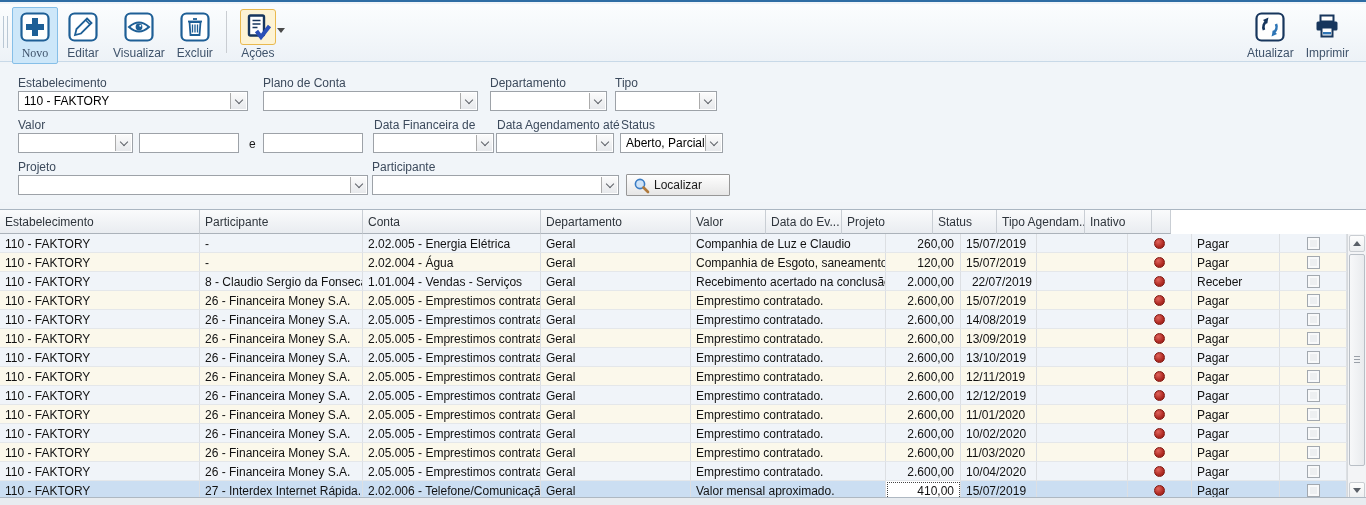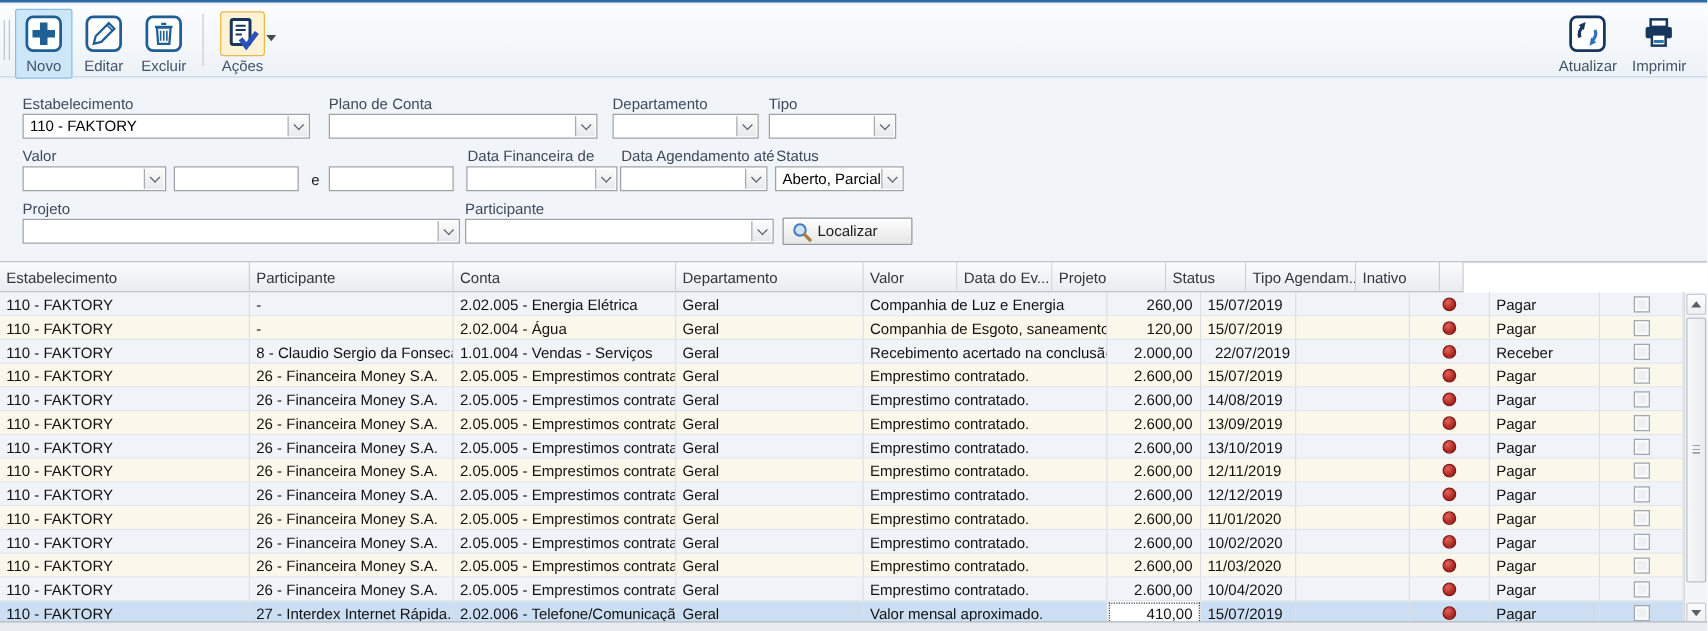--- a/index.html
+++ b/index.html
@@ -11,21 +11,21 @@
              background:linear-gradient(#FBFDFE,#EDF2F7); border-bottom:1px solid #C8D9E8; }
   .grip { position:absolute; left:3px; top:12px; width:5px; height:32px;
           border-left:1px solid #B9C7D4; border-right:1px solid #B9C7D4; }
   .tb-left { position:absolute; left:12px; top:3px; display:flex; align-items:flex-start; }
   .tb-right { position:absolute; right:10px; top:3px; display:flex; align-items:flex-start; }
   .tbtn { display:flex; flex-direction:column; align-items:center; padding:1px 4px 2px 4px;
           border:1px solid transparent; border-radius:2px; margin-right:2px; position:relative; }
   .tbtn .iconbox { width:36px; height:36px; display:flex; align-items:center; justify-content:center;
                    border:1px solid transparent; border-radius:3px; }
   .tbtn .tlabel { font-size:12px; color:#3F536B; margin-top:1px; white-space:nowrap; }
-  .tbtn.active { background:#CDE7F9; border-color:#86BFE8; }
+  .tbtn.active { background:#CDE7F9; border-color:#86BFE8;font-family:Liberation Serif, serif; }
   .tbtn.hot .iconbox { background:#FDF3D4; border-color:#E9B94F; }
   .tb-sep { width:1px; height:42px; background:#C9CDD2; margin:4px 8px 0 6px; }
   .caret { width:0; height:0; border-left:4px solid transparent; border-right:4px solid transparent;
            border-top:5px solid #4A4A4A; position:absolute; right:-5px; top:20px; }
 
   
   .filters { position:absolute; top:62px; left:0; width:100%; height:138px; background:#F1F5F9; }
   .flabel { position:absolute; font-size:12px; color:#3C4A5C; white-space:nowrap; }
   .combo, .tinput { position:absolute; height:20px; background:#fff; border:1px solid #9DA2A8;
                     font-size:12px; color:#000; }
@@ -108,20 +108,31 @@
             <path d="M19 6.5l4.5 4.5-10.5 10.5-6 1.5 1.5-6z" fill="#fff" stroke="#1E5F96" stroke-width="1.8"></path>
             <path d="M17.5 8l4.5 4.5" stroke="#1E5F96" stroke-width="1.4"></path>
           </svg>
         </span>
         <span class="tlabel">Editar</span>
       </div>
       <div class="tbtn">
         <span class="iconbox">
           <svg width="30" height="30" viewBox="0 0 30 30">
             <rect x="1.5" y="1.5" width="27" height="27" rx="5" fill="#fff" stroke="#1E5F96" stroke-width="2.2"></rect>
+            <path d="M5 15q10-9 20 0q-10 9-20 0z" fill="#fff" stroke="#1E5F96" stroke-width="2"></path>
+            <circle cx="15" cy="15" r="3.4" fill="#1E5F96"></circle>
+            <circle cx="16.3" cy="13.7" r="1" fill="#fff"></circle>
+          </svg>
+        </span>
+        <span class="tlabel">Visualizar</span>
+      </div>
+      <div class="tbtn">
+        <span class="iconbox">
+          <svg width="30" height="30" viewBox="0 0 30 30">
+            <rect x="1.5" y="1.5" width="27" height="27" rx="5" fill="#fff" stroke="#1E5F96" stroke-width="2.2"></rect>
             <path d="M9.5 10h11l-1 13h-9z" fill="#fff" stroke="#1E5F96" stroke-width="1.8"></path>
             <path d="M8 9.5h14" stroke="#1E5F96" stroke-width="1.8"></path>
             <path d="M13 7h4" stroke="#1E5F96" stroke-width="1.8"></path>
             <path d="M12.5 12.5v8M15 12.5v8M17.5 12.5v8" stroke="#1E5F96" stroke-width="1.3"></path>
           </svg>
         </span>
         <span class="tlabel">Excluir</span>
       </div>
       <div class="tb-sep"></div>
       <div class="tbtn hot">
@@ -271,21 +282,21 @@
         <div class="h-cell" style="width: 88px;">Tipo Agendam...</div>
         <div class="h-cell" style="width: 67px;">Inativo</div>
         <div class="h-cell" style="width: 19px;"></div>
       </div>
     <div class="grid-body">
         <div class="g-row r0">
           <div class="g-cell" style="width: 200px;">110 - FAKTORY</div>
           <div class="g-cell" style="width: 163px;">-</div>
           <div class="g-cell" style="width: 178px;">2.02.005 - Energia Elétrica</div>
           <div class="g-cell" style="width: 150px;">Geral</div>
-          <div class="g-cell" style="width: 195px;">Companhia de Luz e Energia</div>
+          <div class="g-cell" style="width: 195px;">Companhia de Luz e Claudio</div>
           <div class="g-cell right" style="width: 75px;">260,00</div>
           <div class="g-cell" style="width: 76px;">15/07/2019</div>
           <div class="g-cell" style="width: 91px;"></div>
           <div class="g-cell center" style="width: 64px;">
             <span class="dot"></span>
           </div>
           <div class="g-cell" style="width: 88px;">Pagar</div>
           <div class="g-cell center" style="width: 67px;">
             <span class="cbx"></span>
           </div>

